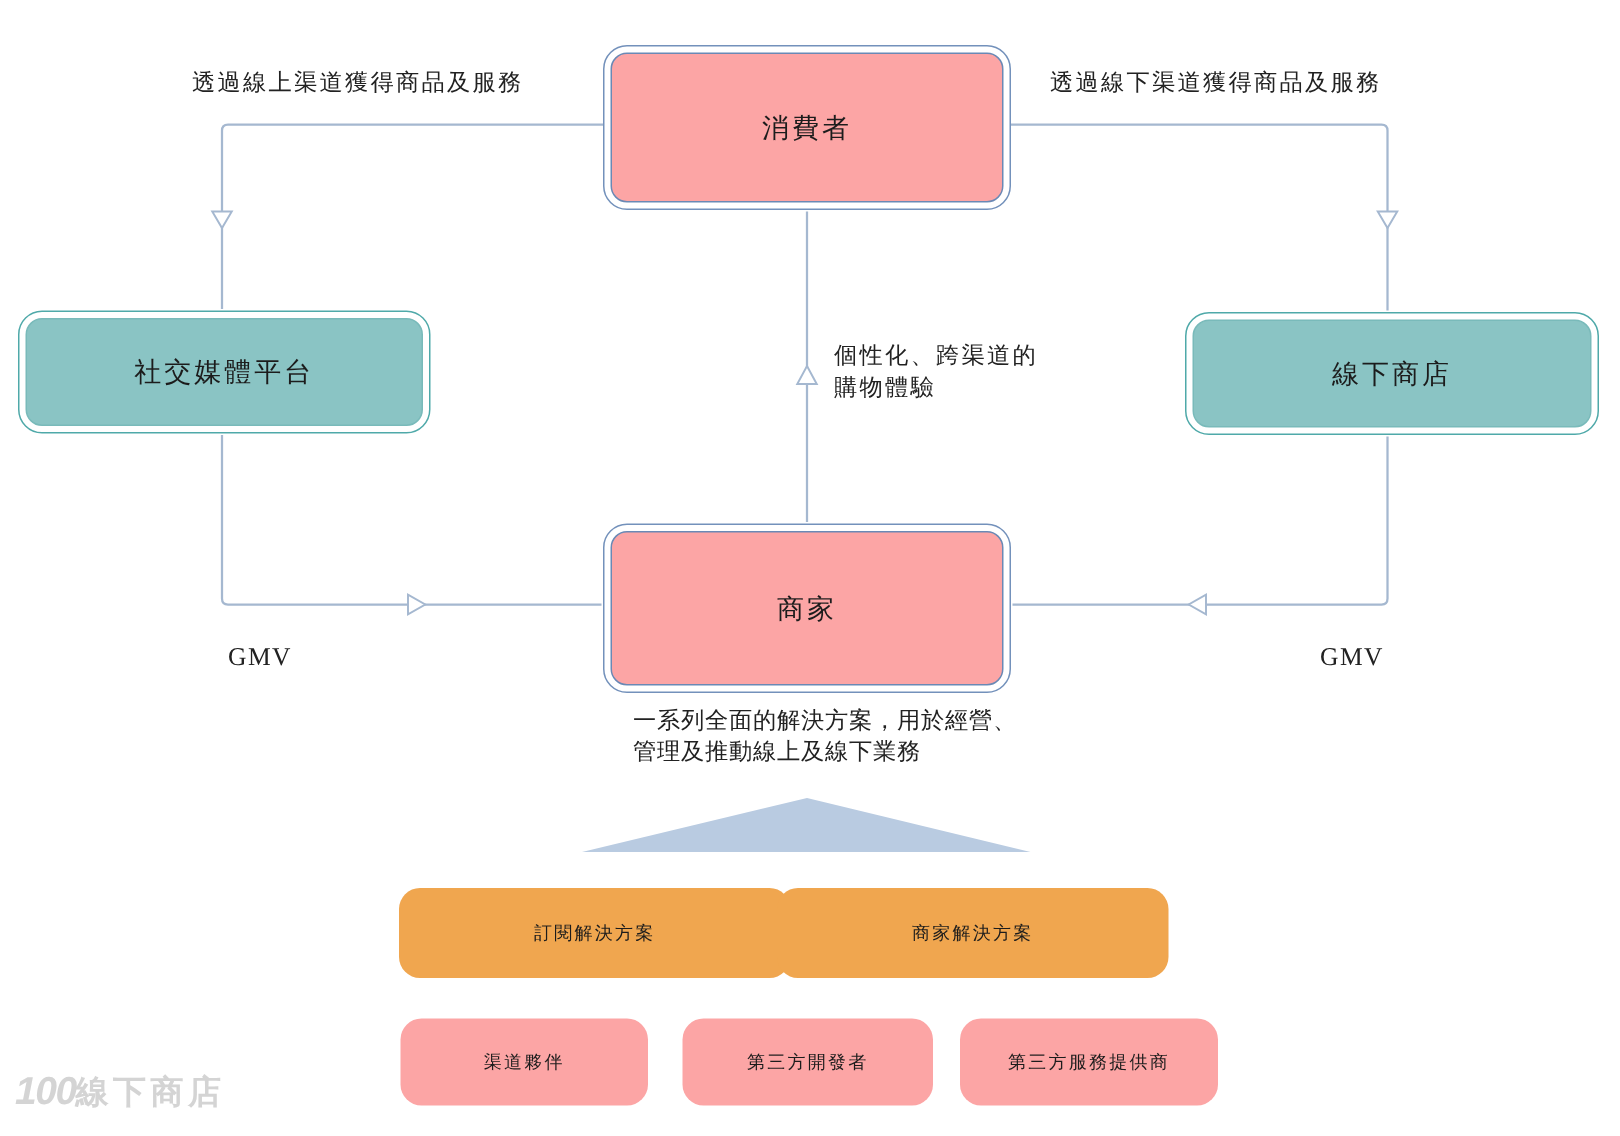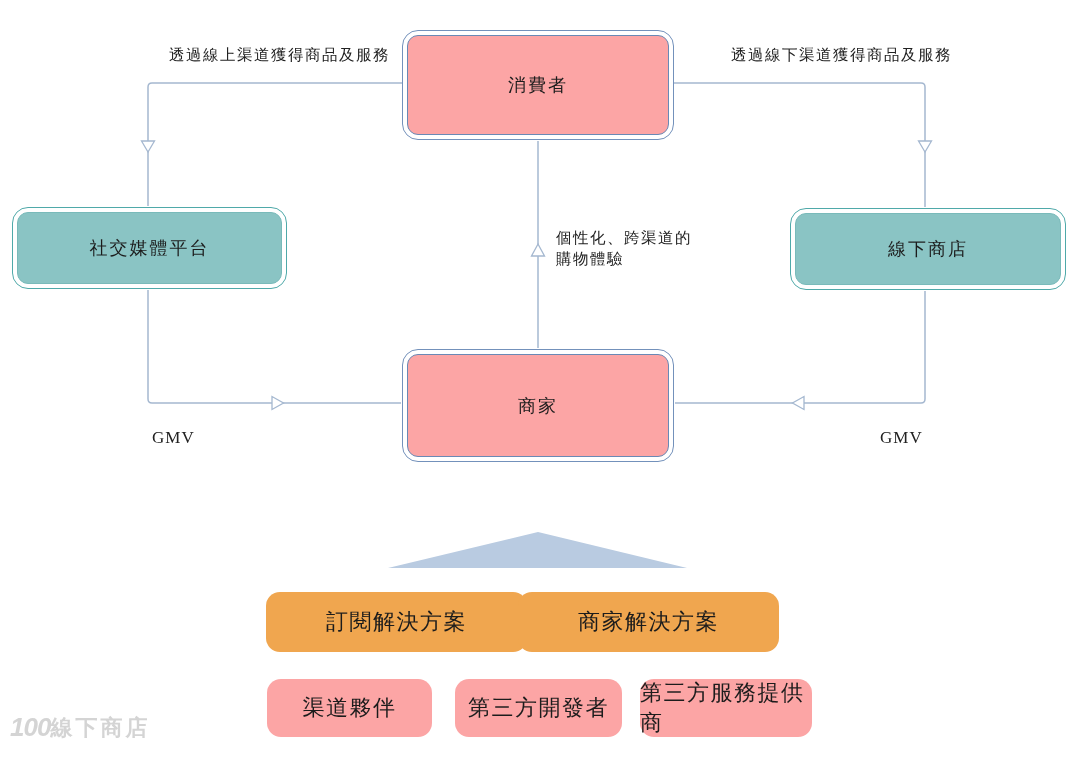--- a/index.html
+++ b/index.html
@@ -30,32 +30,32 @@
   .node.blue{border:1.6px solid #7391bb;}
   .node.blue .node-fill{background:#fca5a5;border:1px solid #6a89b5;}
   .node.teal{border:1.6px solid #4fa9a9;font-family:Liberation Mono, monospace;}
   .node.teal .node-fill{background:#8ac4c4;border:1px solid #79baba;}
 
   .edge-label{
     position:absolute;
     font-size:15.5px;letter-spacing:1.5px;color:#222222;
     white-space:nowrap;
   }
-  .edge-label.center{text-align:right;}
+  .edge-label.center{text-align:left;}
   .two-line{line-height:21px;white-space:normal;}
   .gmv{
     position:absolute;font-size:17px;letter-spacing:1px;color:#222222;
   }
 
   
   .sol{
     position:absolute;
     border-radius:14px;
     display:flex;align-items:center;justify-content:center;
-    font-size:22px;letter-spacing:1.5px;color:#1c1c1c;
+    font-size:12px;letter-spacing:1.5px;color:#1c1c1c;
     box-sizing:border-box;
   }
   .sol.orange{background:#f0a64f;}
   .sol.green{background:#fca5a5;}
 
   
   .watermark{
     position:absolute;left:10px;top:712px;
     display:flex;align-items:center;gap:0;
     color:#d2d2d2;opacity:.95;
@@ -117,20 +117,24 @@
 
   <div class="edge-label two-line" style="left:556px;top:227px;width:180px;">
     <span>個性化、跨渠道的</span><br>
     <span>購物體驗</span>
   </div>
 
   <div class="gmv" style="left:152px;top:428px;">GMV</div>
 
   <div class="gmv" style="left:880px;top:428px;">GMV</div>
 
+  <div class="edge-label two-line" style="left:422px;top:470px;width:280px;font-size:15.5px;letter-spacing:0.5px;">
+    <span>一系列全面的解決方案，用於經營、</span><br>
+    <span>管理及推動線上及線下業務</span>
+  </div>
 
   <div class="sol orange" style="left:266px;top:592px;width:261px;height:60px;">
     <span>訂閱解決方案</span>
   </div>
   <div class="sol orange" style="left:518px;top:592px;width:261px;height:60px;">
     <span>商家解決方案</span>
   </div>
 
   <div class="sol green" style="left:267px;top:679px;width:165px;height:58px;">
     <span>渠道夥伴</span>

